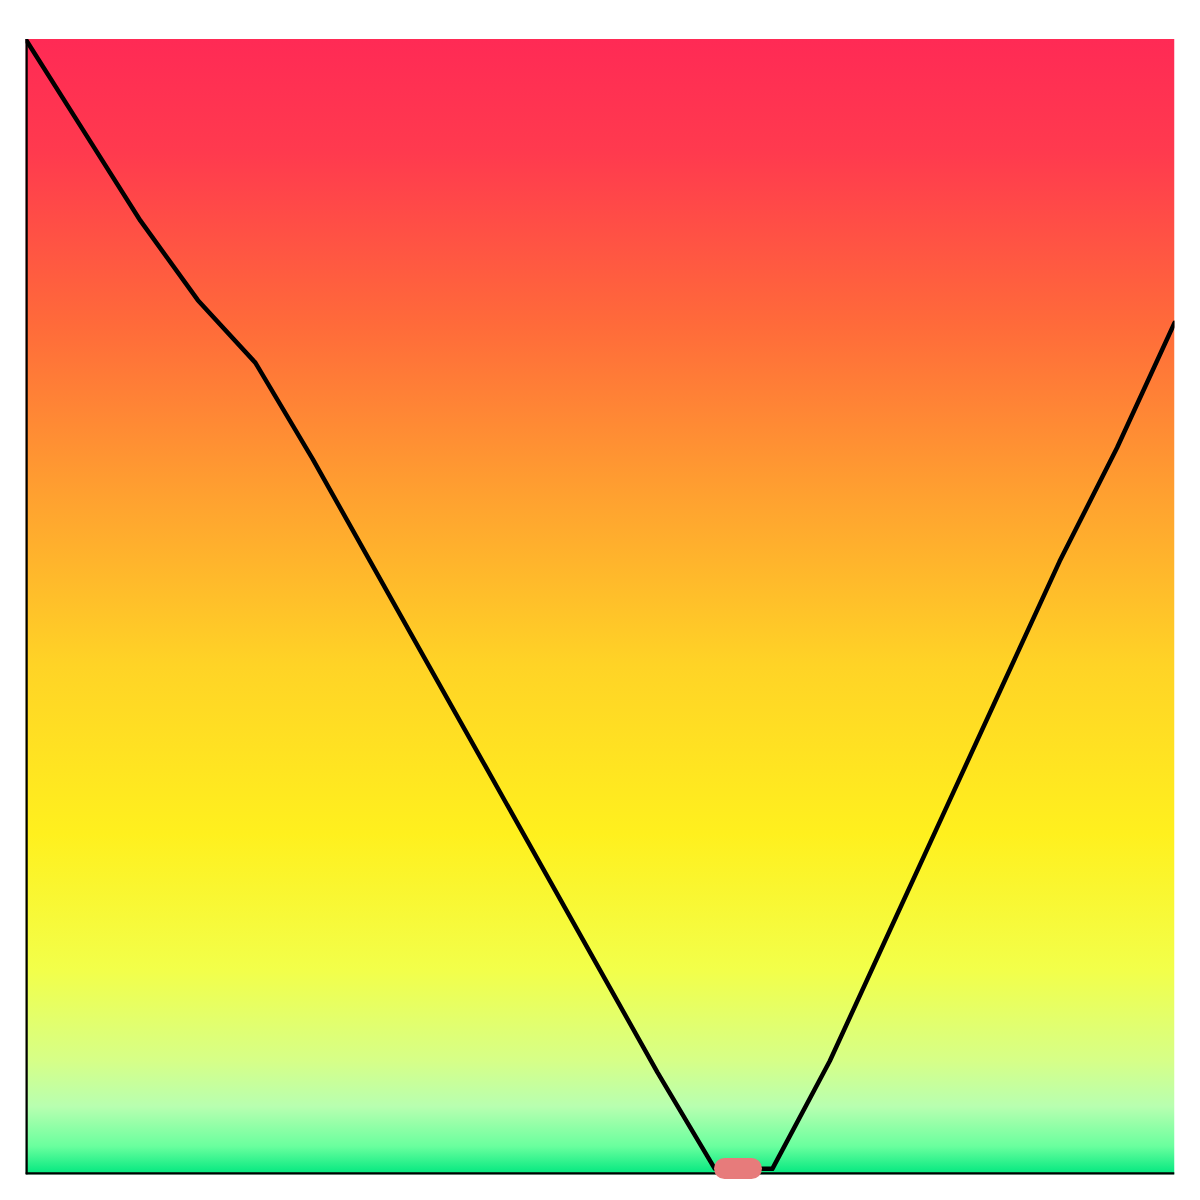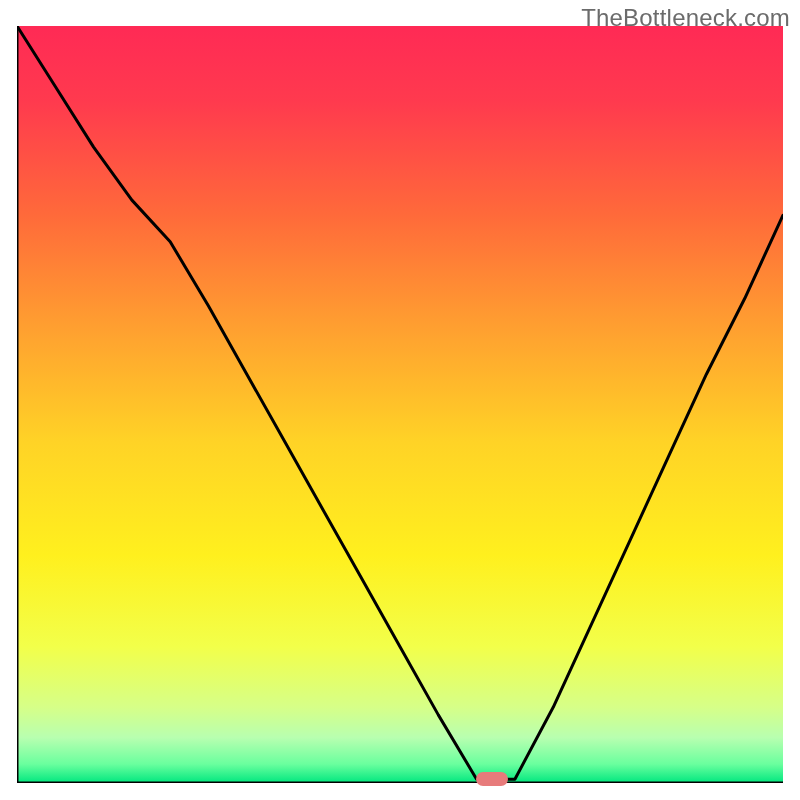--- a/index.html
+++ b/index.html
@@ -48,21 +48,20 @@
     border-radius: 7px;
     background: #e77b7b;
     z-index: 3;
   }
 </style>
 </head>
 <body>
 
 <div class="chart-wrap">
 
-  <div class="attribution">TheBottleneck.com</div>
 
   <div class="plot">
     <svg class="plot-bg" viewBox="0 0 766 757" preserveAspectRatio="none">
       <defs>
         <linearGradient id="bgGrad" x1="0" y1="0" x2="0" y2="1">
             <stop offset="0%" stop-color="#ff2a55"></stop>
             <stop offset="10%" stop-color="#ff3a4e"></stop>
             <stop offset="25%" stop-color="#ff6a3a"></stop>
             <stop offset="40%" stop-color="#ffa030"></stop>
             <stop offset="55.00000000000001%" stop-color="#ffd326"></stop>

